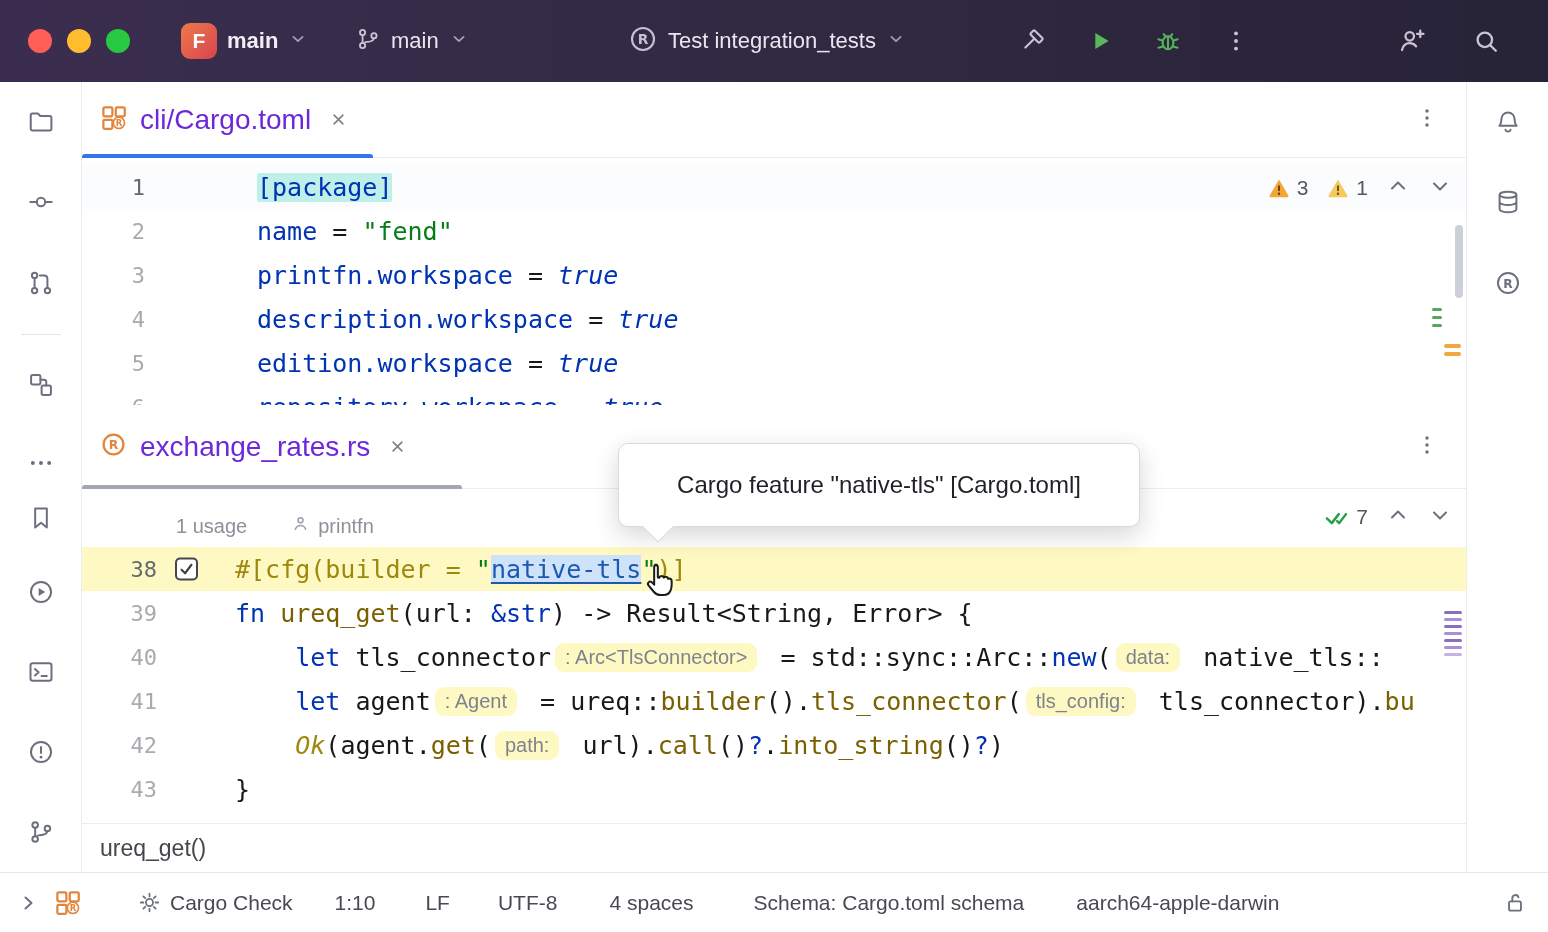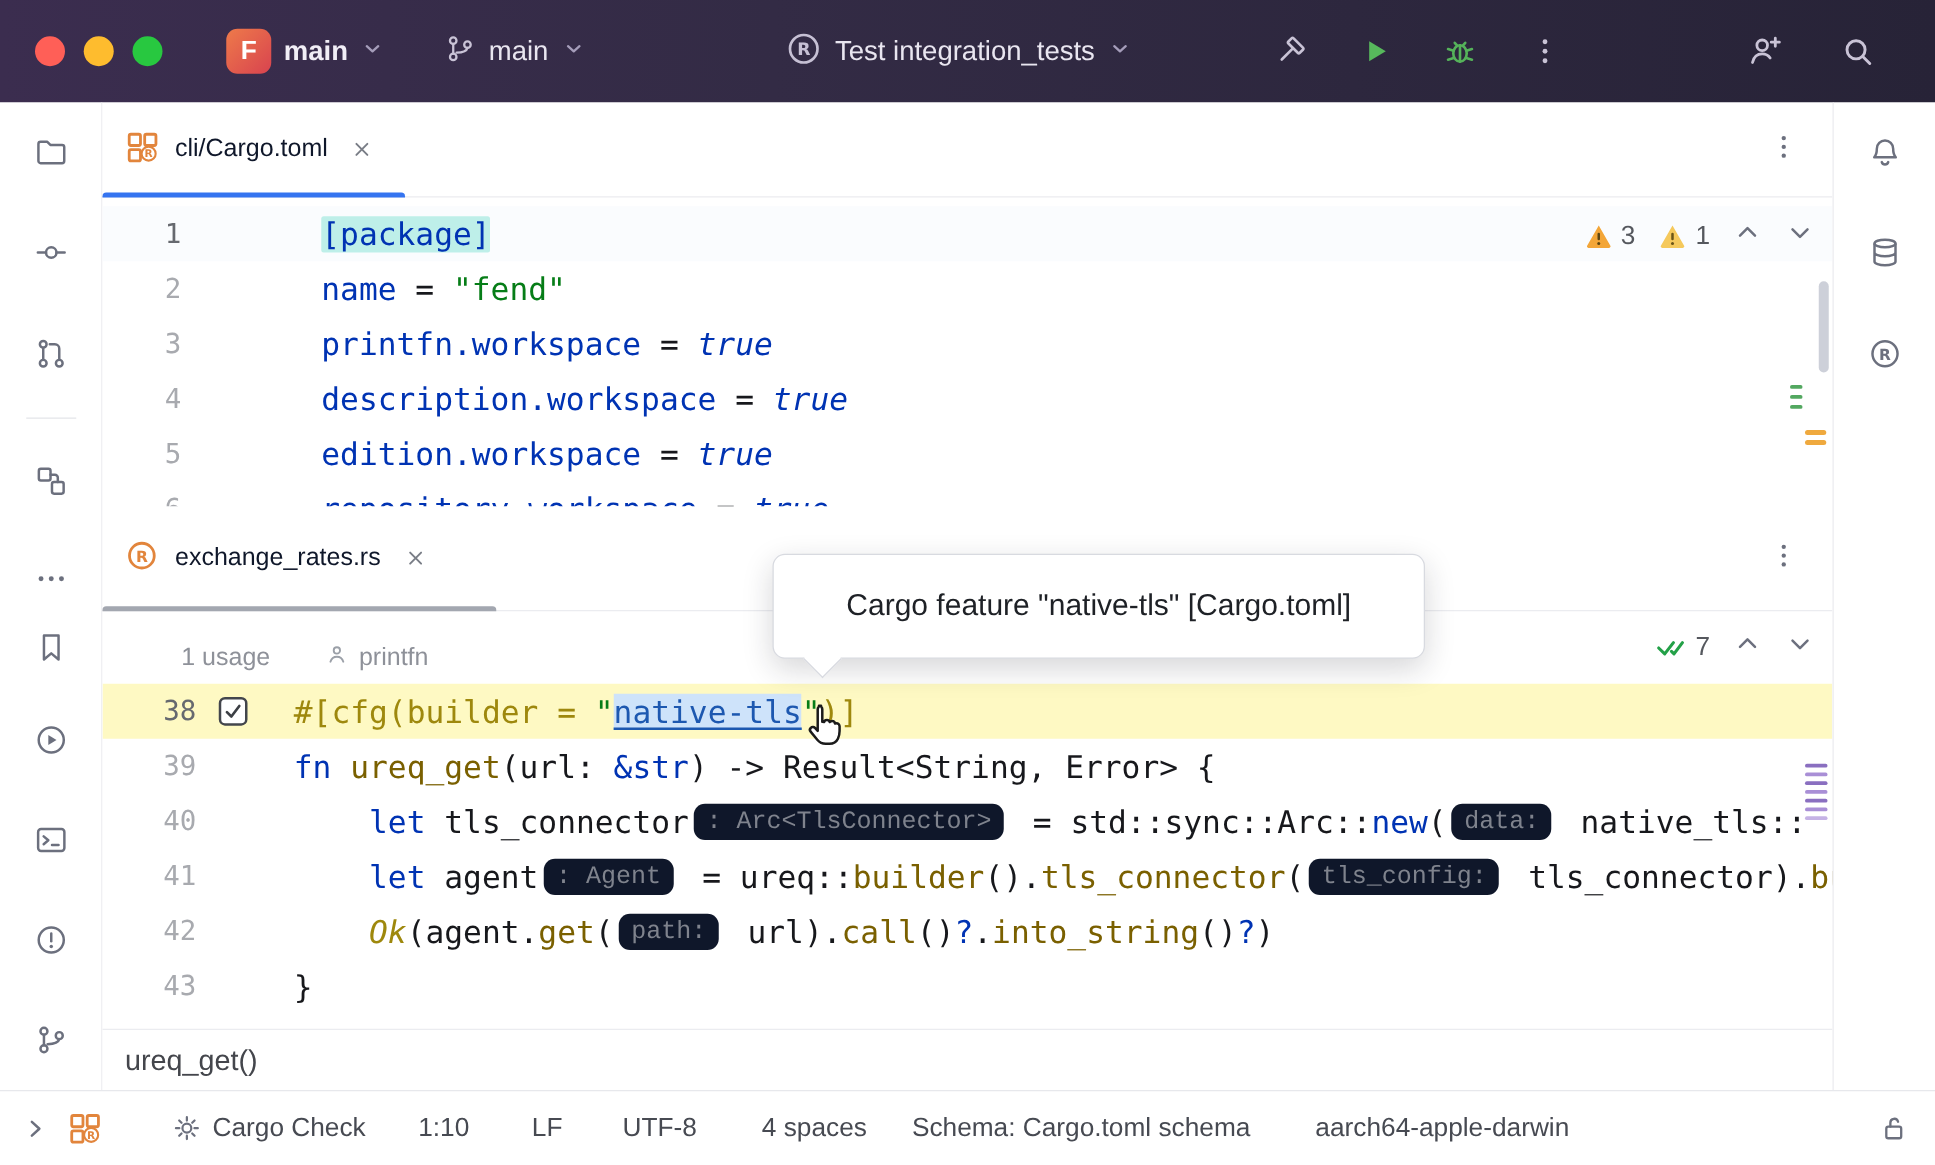--- a/index.html
+++ b/index.html
@@ -28,21 +28,21 @@
     display:flex;align-items:center;justify-content:center;border-radius:8px}
   .rail-div{position:absolute;left:21px;width:40px;height:1px;background:#E3E5E9}
 
   .editor-col{flex:1;min-width:0;position:relative;display:flex;flex-direction:column;background:#fff}
 
   
   .tabbar{position:relative;display:flex;align-items:center;border-bottom:1px solid #EBECF0;flex:none}
   .ed-top .tabbar{height:76px}
   .ed-bottom .tabbar{height:84px}
   .tab{position:relative;height:100%;display:flex;align-items:center;gap:13px;padding:0 24px 0 18px}
-  .tab-label{font-size:20px;color:#0f172a}
+  .tab-label{font-size:28px;color:#6d28d9}
   .underline{position:absolute;left:0;right:0;bottom:-1px;height:4px;border-radius:3px 3px 0 0}
   .ed-top .underline{background:#3574F0}
   .ed-bottom .underline{background:#A3A7B0;right:-30px}
   .tab-close{display:flex;margin-left:4px}
   .kebab{position:absolute;right:26px;top:50%;transform:translateY(-50%)}
 
   
   .ed-top{height:323px;display:flex;flex-direction:column}
   .ed-bottom{flex:1;display:flex;flex-direction:column}
   .codewrap{position:relative;overflow:hidden;flex:1}
@@ -67,25 +67,25 @@
   .t-key{color:#0033B3}
   .t-str{color:#067D17}
   .t-bool{color:#0033B3;font-style:italic}
   .t-attr{color:#9E880D}
   .t-kw{color:#0033B3}
   .t-kwit{color:#0033B3;}
   .t-fn{color:#7A6000}
   .t-enum{color:#9E880D;font-style:italic}
   .t-link{color:#1D58B0;background:#CEE3FA;text-decoration:underline;text-underline-offset:4px}
   .t-hlteal{background:#BEEFE9;border-radius:2px}
-  .t-inlay{font-family:Liberation Mono, monospace;font-size:20px;color:#7F838D;background:#0f172a;
+  .t-inlay{font-family:Liberation Sans, sans-serif;font-size:20px;color:#7F838D;background:#fef9c3;
     border-radius:9px;padding:3px 10px;margin:0 8px 0 4px}
 
   
-  .vision-row{display:flex;align-items:center;height:42px;margin-left:63px;margin-top:16px;
+  .vision-row{display:flex;align-items:center;height:42px;margin-left:94px;margin-top:16px;
     font-size:20px;color:#8E9199;gap:8px}
   .vision-sep{width:28px}
 
   
   .inspect-widget{position:absolute;top:16px;right:14px;display:flex;align-items:center;gap:18px;z-index:5}
   .iw-item{display:flex;align-items:center;gap:6px;font-size:21px;color:#55585E}
   .vscroll{position:absolute;right:3px;width:8px;border-radius:4px;background:#CDD0D9}
   .mark{position:absolute;border-radius:2px}
 
   
@@ -467,21 +467,21 @@
     <svg viewBox="0 0 24 24" width="25" height="25" fill="none" stroke="#6C707E" stroke-width="1.7" stroke-linecap="round">
         <circle cx="12" cy="12" r="3.4"></circle>
         <path d="M12 3.6v2.6M12 17.8v2.6M3.6 12h2.6M17.8 12h2.6M6.1 6.1l1.8 1.8M16.1 16.1l1.8 1.8M17.9 6.1l-1.8 1.8M7.9 16.1l-1.8 1.8"></path>
       </svg>
     <span>Cargo Check</span>
   </span>
   <span class="sb-item" style="margin-left:42px">1:10</span>
   <span class="sb-item" style="margin-left:50px">LF</span>
   <span class="sb-item" style="margin-left:48px">UTF-8</span>
   <span class="sb-item" style="margin-left:52px">4 spaces</span>
-  <span class="sb-item" style="margin-left:36px">Schema: Cargo.toml schema</span>
+  <span class="sb-item" style="margin-left:60px">Schema: Cargo.toml schema</span>
   <span class="sb-item" style="margin-left:52px">aarch64-apple-darwin</span>
   <span class="sb-item" style="margin-left:auto">
       <svg viewBox="0 0 24 24" width="26" height="26" fill="none" stroke="#6C707E" stroke-width="1.7" stroke-linecap="round">
         <rect x="6.5" y="10.5" width="11" height="8.5" rx="1.5"></rect>
         <path d="M9.5 10.5V7.6a2.9 2.9 0 0 1 5.7-.8"></path>
       </svg>
     </span>
 </div>
 
 </body></html>

